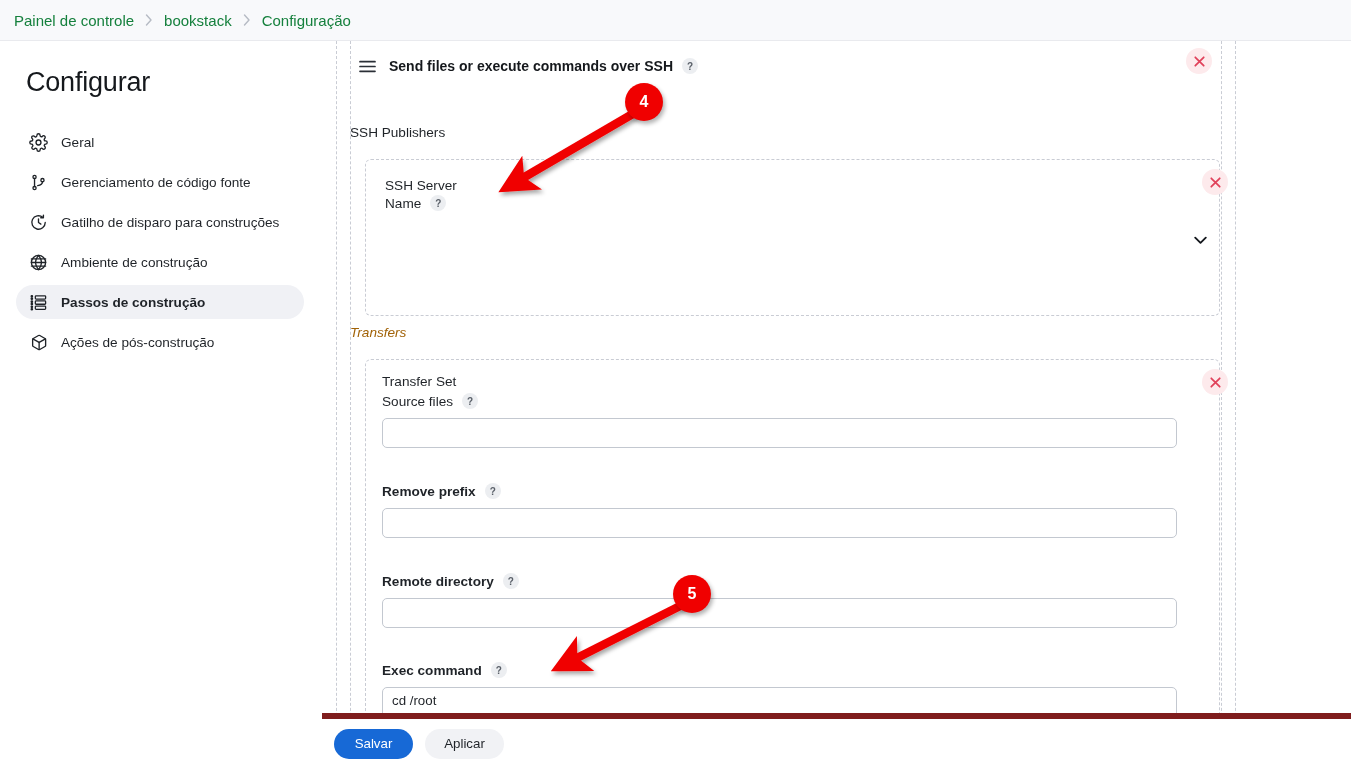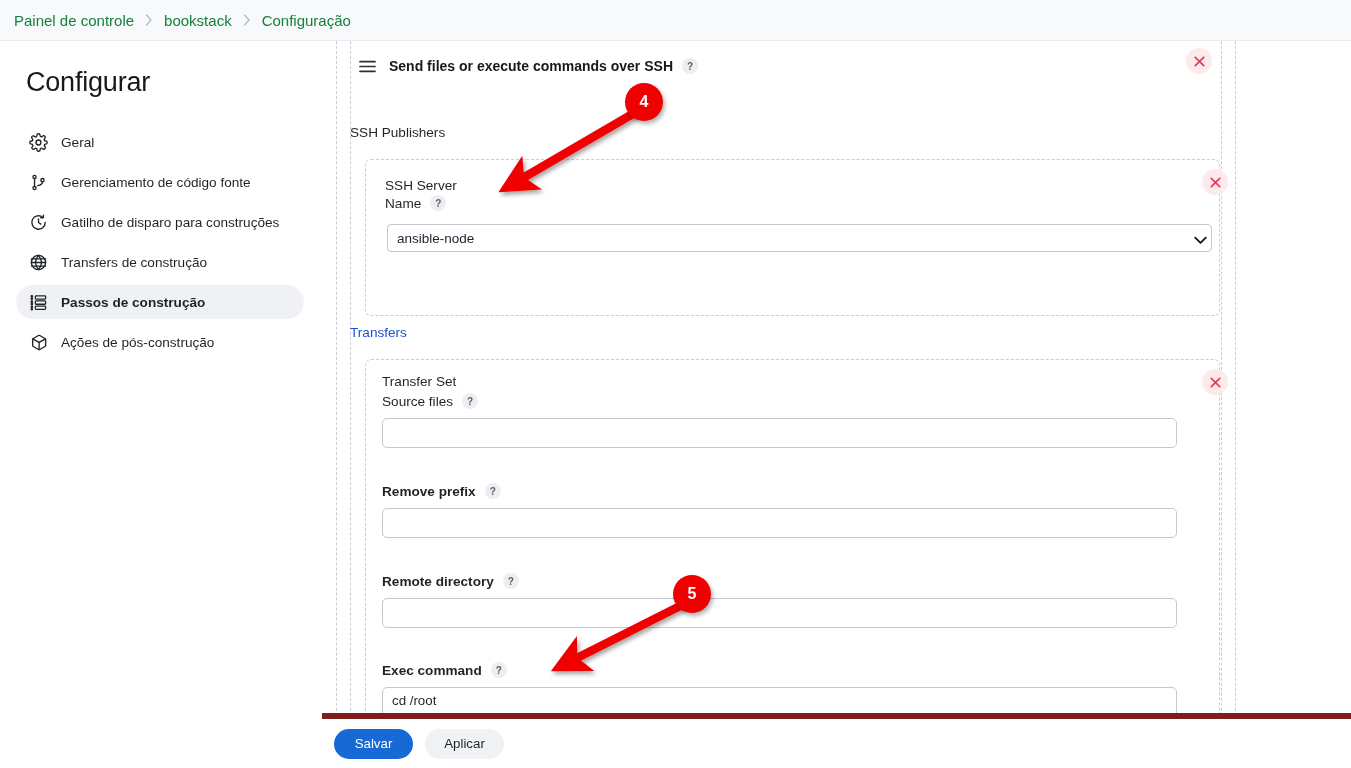--- a/index.html
+++ b/index.html
@@ -208,21 +208,21 @@
   #edited-indicator {
     display: flex; align-items: center;
     margin-left: 23px;
     color: #8b909b;
     font-size: 13px;
   }
   #pencil-icon { margin-right: 8px; display:flex; color:#9aa0ab; }
 
   #section-label-transfers {
     position: absolute; left: 28px; top: 284px;
-    font-size: 13.6px; color: #1d4ed8;
+    font-size: 13.6px; color: #a16207; font-style: italic;
   }
 
   
   #transfer-set-box {
     position: absolute;
     left: 43px; top: 318px;
     width: 855px; height: 400px;
     border: 1px dashed #c9ccd4;
     border-top-left-radius: 6px;
     border-top-right-radius: 6px;
@@ -377,21 +377,21 @@
 
     <div class="nav-item">
       <span class="nav-icon">
         <svg width="19" height="19" viewBox="0 0 24 24" fill="none" stroke="#1f2328" stroke-width="1.7" stroke-linecap="round" stroke-linejoin="round">
           <circle cx="12" cy="12" r="9"></circle>
           <path d="M3 12h18"></path>
           <path d="M3 7.5h18M3 16.5h18"></path>
           <path d="M12 3c2.6 3 3.8 6 3.8 9s-1.2 6-3.8 9c-2.6-3-3.8-6-3.8-9S9.4 6 12 3z"></path>
         </svg>
       </span>
-      <span class="nav-label">Transfers de construção</span>
+      <span class="nav-label">Ambiente de construção</span>
     </div>
 
     <div class="nav-item active">
       <span class="nav-icon">
         <svg width="19" height="19" viewBox="0 0 24 24" fill="none" stroke="#1f2328" stroke-width="1.6" stroke-linecap="round" stroke-linejoin="round">
           <rect x="8" y="3.5" width="13" height="4.2" rx="1"></rect>
           <rect x="8" y="10" width="13" height="4.2" rx="1"></rect>
           <rect x="8" y="16.5" width="13" height="4.2" rx="1"></rect>
           <circle cx="3.6" cy="4.2" r="0.9" fill="#1f2328"></circle>
           <circle cx="3.6" cy="7.2" r="0.9" fill="#1f2328"></circle>
@@ -441,23 +441,20 @@
 
   <div id="section-label-publishers">SSH Publishers</div>
 
   <div id="ssh-server-box">
     <div id="ssh-server-label">SSH Server</div>
     <div id="ssh-name-row">
       <span style="font-size:13.6px;">Name</span>
       <span class="help-badge">?</span>
     </div>
 
-    <select id="ssh-select">
-      <option>ansible-node</option>
-    </select>
     <span id="ssh-select-chevron">
       <svg width="13" height="9" viewBox="0 0 14 9" fill="none" stroke="#14181d" stroke-width="2" stroke-linecap="round" stroke-linejoin="round">
         <path d="M1.3 1.4L7 7l5.7-5.6"></path>
       </svg>
     </span>
 
     <button class="close-btn" style="left: 836px; top: 9px;">
       <svg width="11" height="11" viewBox="0 0 12 12" fill="none" stroke="#e0415a" stroke-width="1.9" stroke-linecap="round">
         <path d="M1.4 1.4l9.2 9.2M10.6 1.4l-9.2 9.2"></path>
       </svg>

